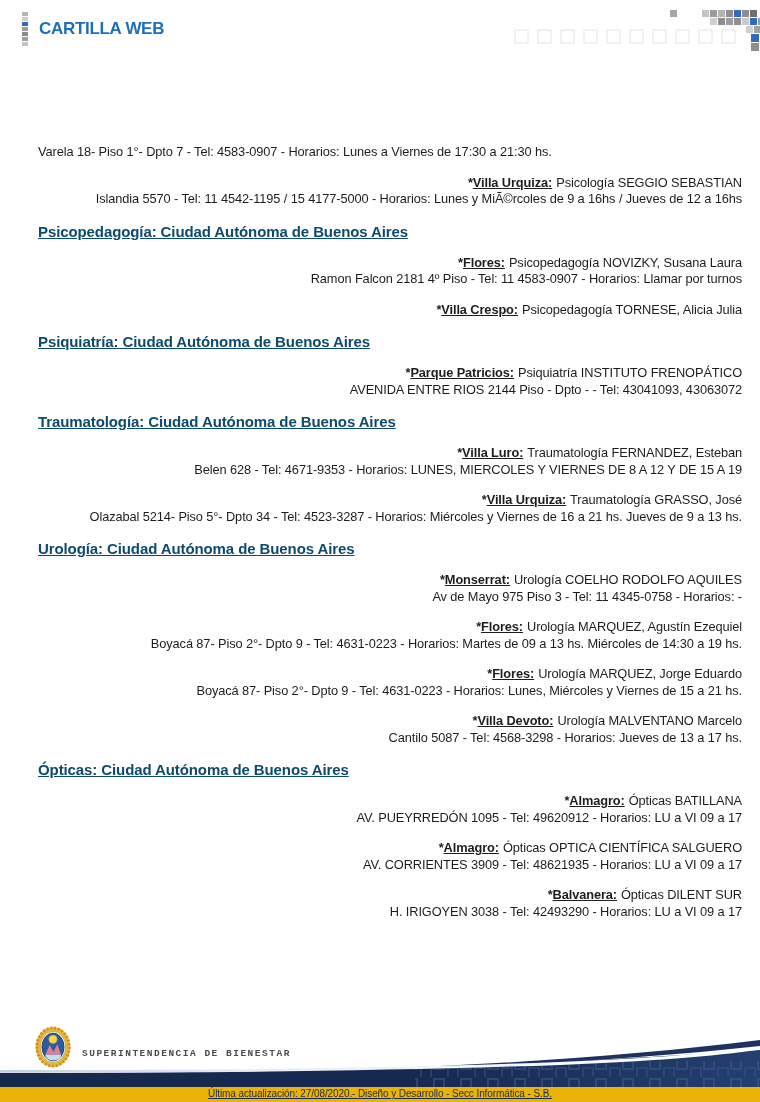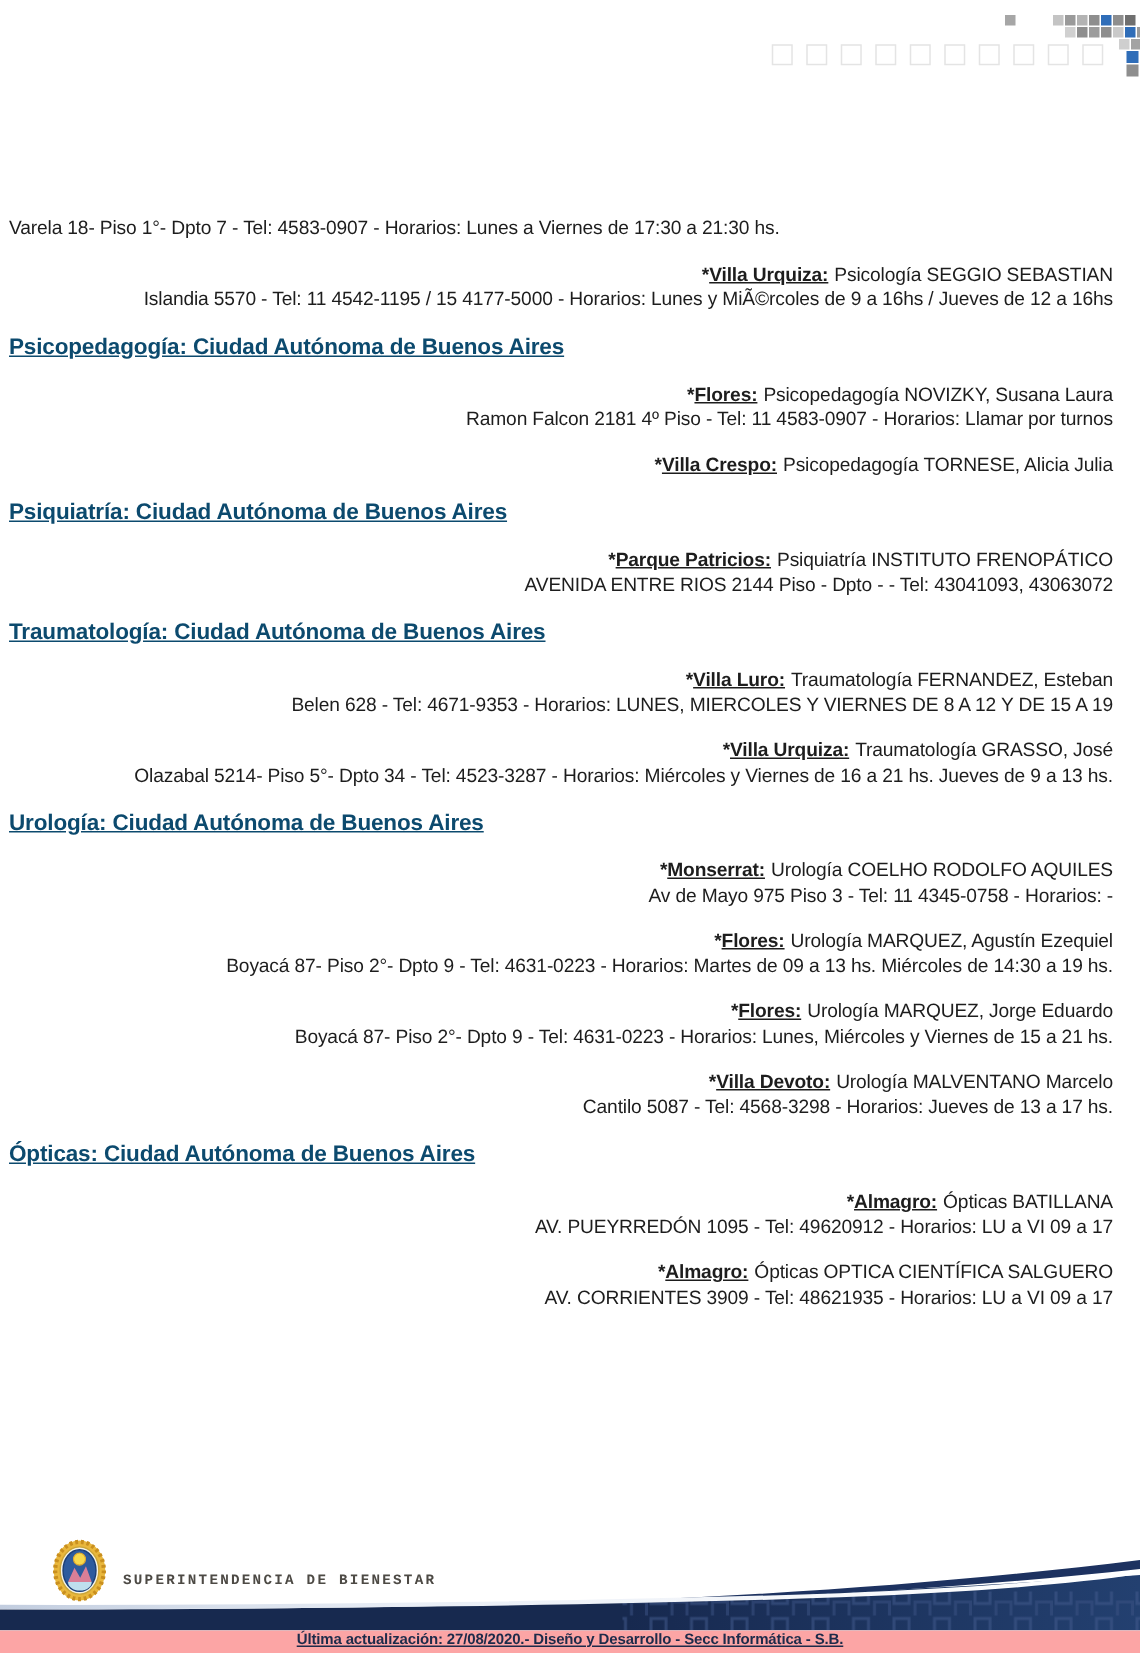--- a/index.html
+++ b/index.html
@@ -16,51 +16,63 @@
   .pixel-stack { display:flex; flex-direction:column; gap:1px; margin-right:11px; margin-top:1px; }
   .pixel-stack span { width:6px; height:4px; display:block; }
   .ps1{background:#b5b5b5}.ps2{background:#cccccc}.ps3{background:#2f6db8}
   .ps4{background:#9e9e9e}.ps5{background:#8a8a8a}.ps6{background:#9e9e9e}.ps7{background:#c2c2c2}
   .brand-title {
     font-size:17px; font-weight:bold; color:#1e6fb8; letter-spacing:-0.3px; margin-top:8px;
   }
   .mosaic { position:absolute; top:0; right:0; }
 
   
-  .main { padding:84px 18px 0 6px; }
+  .main { padding:84px 18px 0 38px; }
   .main p.entry { font-size:12.8px; line-height:16.5px; margin:0 0 14px 0; white-space:nowrap; letter-spacing:-0.1px;text-align:right; }
   .main p.orphan { font-size:12.8px; line-height:16.5px; margin:0 0 14px 0; white-space:nowrap; letter-spacing:-0.1px; }
   .nb { font-weight:bold; text-decoration:underline; }
   .star { font-weight:bold; }
   .prov { margin-left:4px; }
   h2.section-title {
     font-size:15px; line-height:17px; font-weight:bold; color:#0c4a6e;
     text-decoration:underline; margin:15px 0 15px 0; letter-spacing:-0.1px;
   }
 
   
   .footer { position:absolute; left:0; right:0; bottom:0; height:76px; }
   .org-row { position:absolute; left:33px; top:0; display:flex; align-items:center; }
   .org-text {
     font-family:"Liberation Mono", monospace; font-size:9.5px; font-weight:bold;
     letter-spacing:1.5px; color:#4d4a45; margin-left:9px; margin-top:12px;
   }
   .swoosh { position:absolute; left:0; bottom:15px; display:block; }
   .update-bar {
-    position:absolute; left:0; right:0; bottom:0; height:15px; background:#fca5a5;
-    text-align:center; font-size:10px; font-weight:bold; color:#1d2b4a;
+    position:absolute; left:0; right:0; bottom:0; height:15px; background:#eab308;
+    text-align:center; font-size:10px; font-weight:normal; color:#1d2b4a;
     line-height:13px; text-decoration:underline; letter-spacing:-0.1px;
   }
 </style>
 </head>
 <body>
 
 <div class="page">
 
   <div class="header">
+    <div class="brand-row">
+      <span class="pixel-stack">
+        <span class="ps1"></span>
+          <span class="ps2"></span>
+          <span class="ps3"></span>
+          <span class="ps4"></span>
+          <span class="ps5"></span>
+          <span class="ps6"></span>
+          <span class="ps7"></span>
+      </span>
+      <span class="brand-title">CARTILLA WEB</span>
+    </div>
     <svg class="mosaic" width="250" height="52" viewBox="0 0 250 52">
 
       <g fill="none" stroke="#e4e4e4" stroke-width="1">
         <rect x="5" y="30" width="13" height="13"></rect>
           <rect x="28" y="30" width="13" height="13"></rect>
         <rect x="51" y="30" width="13" height="13"></rect>
           <rect x="74" y="30" width="13" height="13"></rect>
         <rect x="97" y="30" width="13" height="13"></rect>
           <rect x="120" y="30" width="13" height="13"></rect>
         <rect x="143" y="30" width="13" height="13"></rect>
@@ -146,20 +158,24 @@
     </p>
 
     <h2 class="section-title">Ópticas: Ciudad Autónoma de Buenos Aires</h2>
     <p class="entry">
       <span class="star">*</span><span class="nb">Almagro:</span><span class="prov">Ópticas BATILLANA</span><br>
       <span>AV. PUEYRREDÓN 1095 - Tel: 49620912 - Horarios: LU a VI 09 a 17</span>
     </p>
     <p class="entry">
       <span class="star">*</span><span class="nb">Almagro:</span><span class="prov">Ópticas OPTICA CIENTÍFICA SALGUERO</span><br>
       <span>AV. CORRIENTES 3909 - Tel: 48621935 - Horarios: LU a VI 09 a 17</span>
+    </p>
+    <p class="entry">
+      <span class="star">*</span><span class="nb">Balvanera:</span><span class="prov">Ópticas DILENT SUR</span><br>
+      <span>H. IRIGOYEN 3038 - Tel: 42493290 - Horarios: LU a VI 09 a 17</span>
     </p>
 
   </div>
 
   <div class="footer">
 
     <div class="org-row">
       <svg width="40" height="42" viewBox="0 0 40 44">
         <ellipse cx="20" cy="22" rx="18" ry="21" fill="#e9b73c"></ellipse>
         <ellipse cx="20" cy="22" rx="17" ry="20" fill="none" stroke="#c98f1f" stroke-width="3" stroke-dasharray="2 2"></ellipse>

